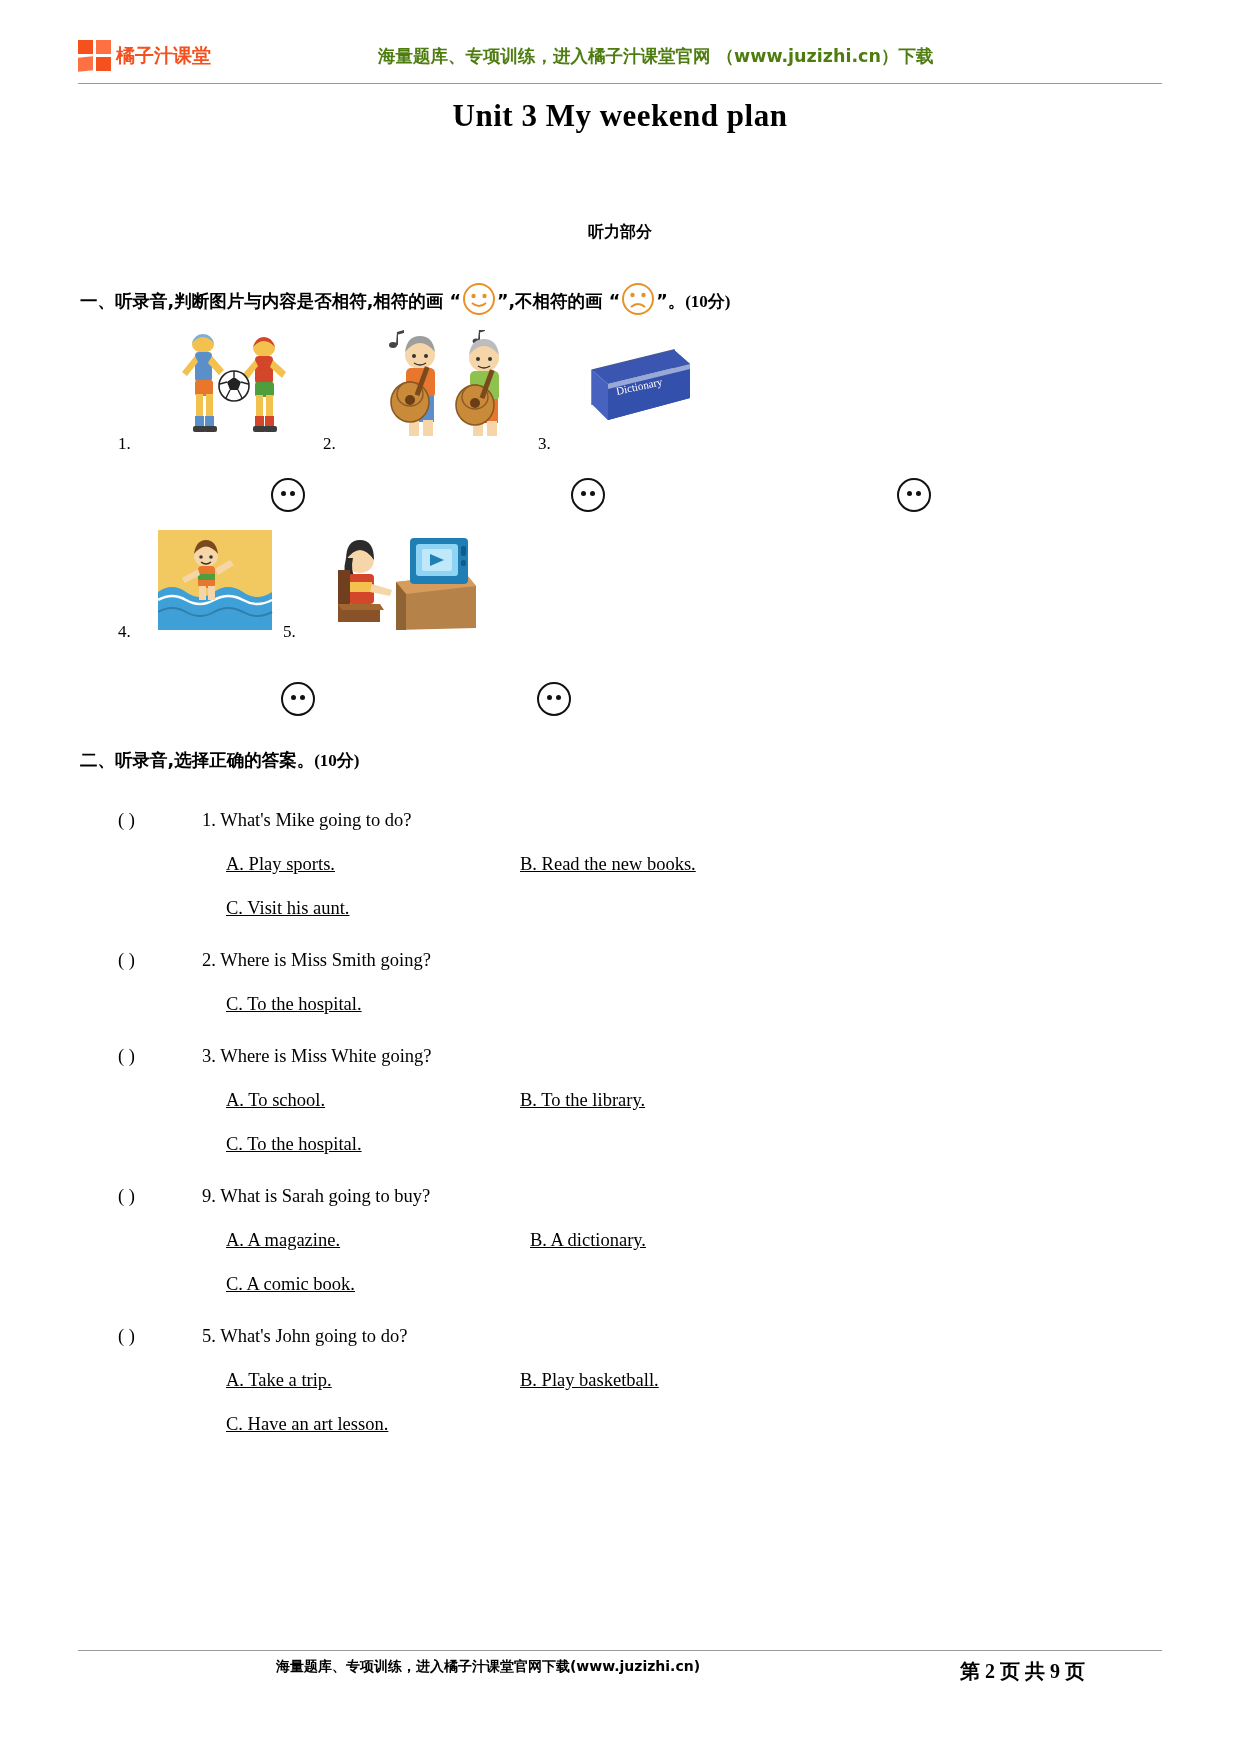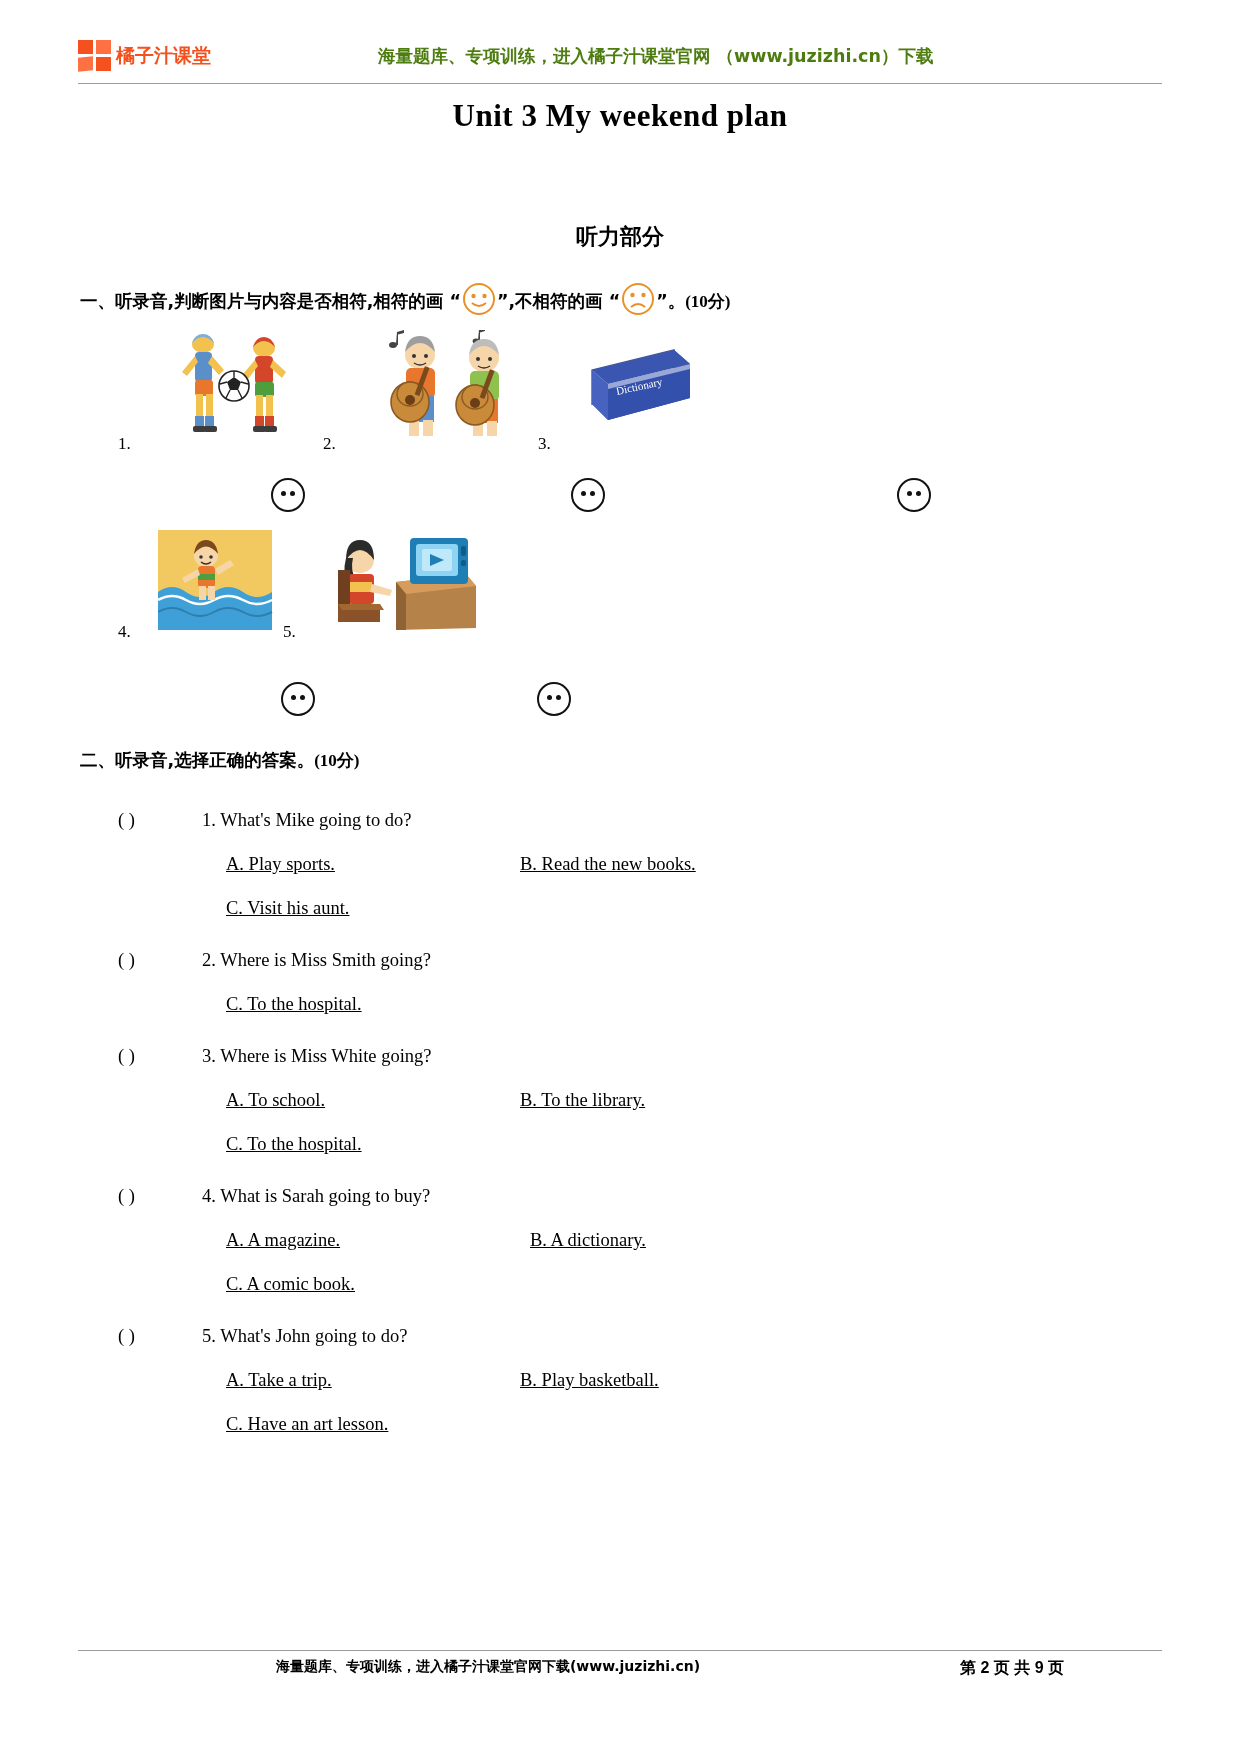--- a/index.html
+++ b/index.html
@@ -55,21 +55,21 @@
     font-size:17.5px;
   }
   .score-line .blank {
     display:inline-block; width:72px; border-bottom:1.6px solid #000;
     vertical-align:-3px;
   }
   .section-title {
     position:absolute; left:0; top:222px; width:1240px;
     text-align:center;
     font-family:"DejaVu Sans", sans-serif;
-    font-size:22px; font-weight:bold;
+    font-size:16px; font-weight:bold;
   }
 
   
   .q1-head {
     position:absolute; left:80px; top:282px; width:1090px;
     font-family:"DejaVu Sans", sans-serif;
     font-size:17.5px; font-weight:bold;
     white-space:nowrap;
   }
   .q1-head .pts { font-family:"Liberation Serif", serif; font-size:17px; }
@@ -133,22 +133,22 @@
   }
   .footer-text {
     position:absolute; left:78px; top:1658px; width:820px;
     text-align:center;
     font-family:"DejaVu Sans", sans-serif;
     font-size:14px; font-weight:bold;
   }
   .footer-page {
     position:absolute; left:960px; top:1658px; width:220px;
     text-align:left;
-    font-family:Liberation Sans, sans-serif;
-    font-size:16px; font-weight:bold;
+    font-family:Liberation Serif, serif;
+    font-size:20px; font-weight:bold;
   }
 </style>
 </head>
 <body>
 
 <div class="page">
 
   <div class="header">
     <div class="logo-wrap">
       <span class="logo-mark">
@@ -391,21 +391,21 @@
       <div class="mcq-opts">
         <span class="opt a">A. To school.</span>
         <span class="opt b">B. To the library.</span>
       </div>
       <div class="mcq-opts">
         <span class="opt c">C. To the hospital.</span>
       </div>
     </div>
 
     <div class="mcq-item">
-      <div class="mcq-stem"><span class="paren">(        )</span><span>4. What is Sarah going to buy?</span></div>
+      <div class="mcq-stem"><span class="paren">(        )</span><span>9. What is Sarah going to buy?</span></div>
       <div class="mcq-opts">
         <span class="opt a">A. A magazine.</span>
         <span class="opt b" style="left:412px;">B. A dictionary.</span>
       </div>
       <div class="mcq-opts">
         <span class="opt c">C. A comic book.</span>
       </div>
     </div>
 
     <div class="mcq-item">

